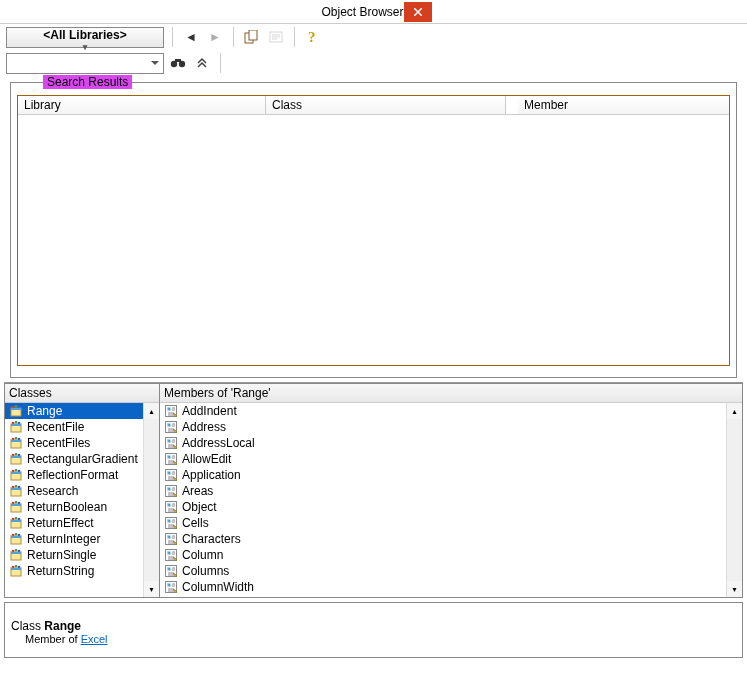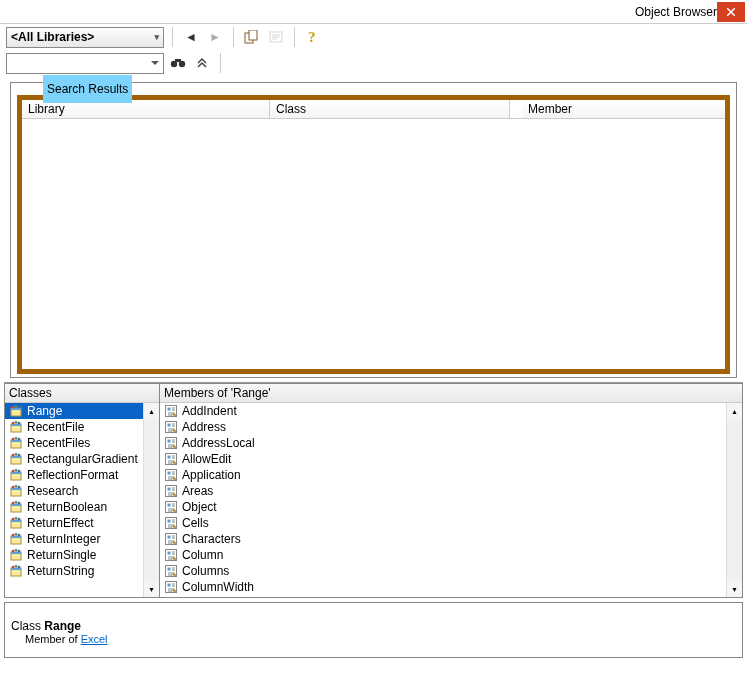--- a/index.html
+++ b/index.html
@@ -1,37 +1,37 @@
 <!DOCTYPE html>
 <html><head>
 <meta charset="utf-8">
 <style>
   * { box-sizing: border-box; margin: 0; padding: 0; }
   body { font-family: "Segoe UI", Tahoma, sans-serif; font-size: 12px; background: #fff; width: 747px; height: 694px; overflow: hidden; }
   
-  .titlebar { height: 24px; background: #fff; display: flex; align-items: center; justify-content: flex-end; border-bottom: 1px solid #ccc; padding-left: 8px; }
+  .titlebar { height: 24px; background: #fff; display: flex; align-items: center; justify-content: center; border-bottom: 1px solid #ccc; padding-left: 8px; }
   .titlebar-title { font-size: 12px; color: #000; }
   .close-btn { width: 28px; height: 20px; background: #d4401f; color: #fff; display: flex; align-items: center; justify-content: center; font-size: 10px; cursor: pointer; margin-right: 2px; }
   
   .toolbar1 { height: 26px; display: flex; align-items: center; padding: 2px 6px; gap: 4px; }
-  .lib-dropdown { width: 158px; height: 21px; background: linear-gradient(#fdfdfd, #e8e8e8); border: 1px solid #888; display: flex; align-items: center; justify-content: space-between; padding: 0 4px; font-weight: bold; font-size: 12px; cursor: pointer; }
+  .lib-dropdown { width: 158px; height: 21px; background: linear-gradient(#fdfdfd, #e8e8e8); border: 1px solid #888; display: flex; align-items: center; justify-content: space-between; padding: 0 4px; font-weight: bold; font-size: 12px; cursor: pointer; flex-direction: column; }
   .dropdown-arrow { font-size: 9px; color: #555; }
   .divider { width: 1px; height: 20px; background: #ccc; margin: 0 4px; }
   .tbtn { width: 20px; height: 20px; display: flex; align-items: center; justify-content: center; cursor: pointer; }
   .tbtn.disabled { opacity: 0.4; cursor: default; }
   .nav-arrow { font-size: 12px; color: #333; }
   
   .toolbar2 { height: 26px; display: flex; align-items: center; padding: 2px 6px; gap: 4px; }
   .search-input { width: 158px; height: 21px; border: 1px solid #888; background: #fff; padding: 0 4px; font-size: 12px; }
   .search-select { position: relative; }
   .search-select::after { content: ""; position: absolute; right: 5px; top: 50%; transform: translateY(-50%); border-left: 4px solid transparent; border-right: 4px solid transparent; border-top: 4px solid #555; pointer-events: none; }
   
   .search-panel { margin: 6px 10px 4px 10px; border: 1px solid #888; position: relative; padding: 8px 0 0 0; height: 296px; }
-  .search-legend { position: absolute; top: -8px; left: 32px; background: #7dd3fc; padding: 7px 4px; font-size: 12px; }
-  .search-table { width: calc(100% - 12px); margin: 4px 6px; border: 5px solid #a16207; }
+  .search-legend { position: absolute; top: -8px; left: 32px; background: #d946ef; padding: 0 4px; font-size: 12px; }
+  .search-table { width: calc(100% - 12px); margin: 4px 6px; border: 1px solid #a16207; }
   .search-header { display: flex; background: #fff; border-bottom: 1px solid #ccc; }
   .search-col { padding: 2px 6px; font-size: 12px; border-right: 1px solid #ccc; background: linear-gradient(#fff, #f4f4f4); }
   .search-col:last-child { border-right: none; margin-left: 12px; }
   .col-lib { width: 248px; }
   .col-class { width: 240px; }
   .col-member { flex: 1; }
   .search-body { height: 250px; background: #fff; }
   
   .main-split { display: flex; margin: 0 4px; height: 216px; border-top: 1px solid #999; }
   .classes-pane { width: 156px; border: 1px solid #888; display: flex; flex-direction: column; background: #fff; }

